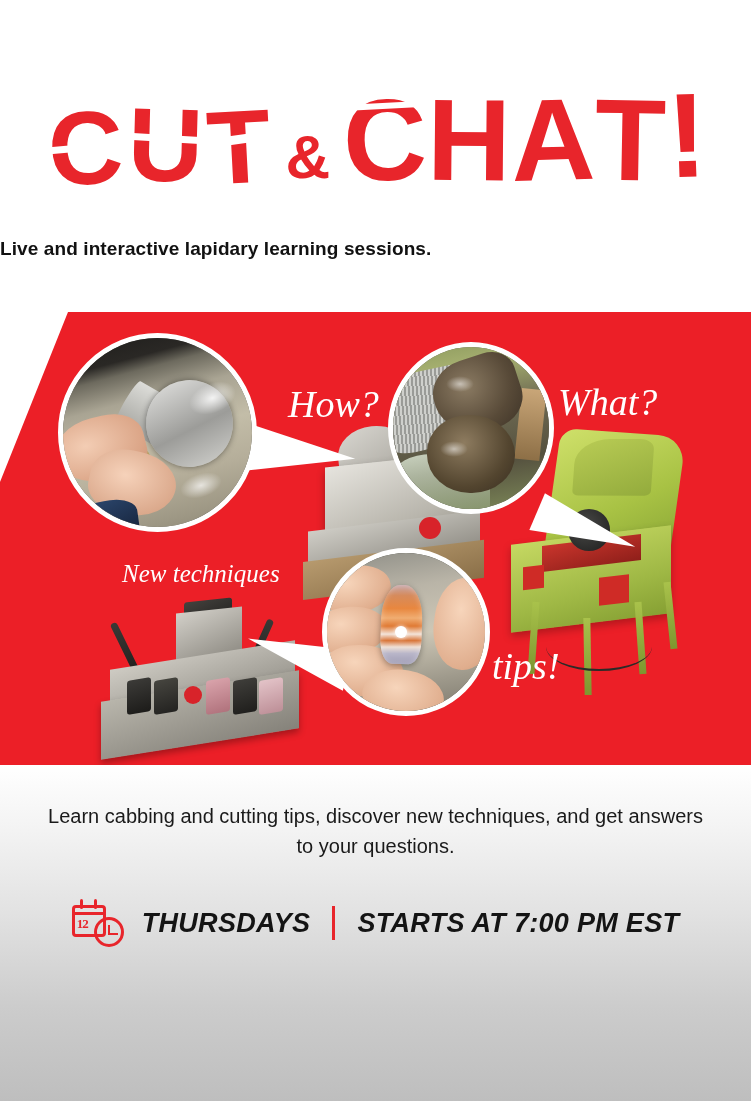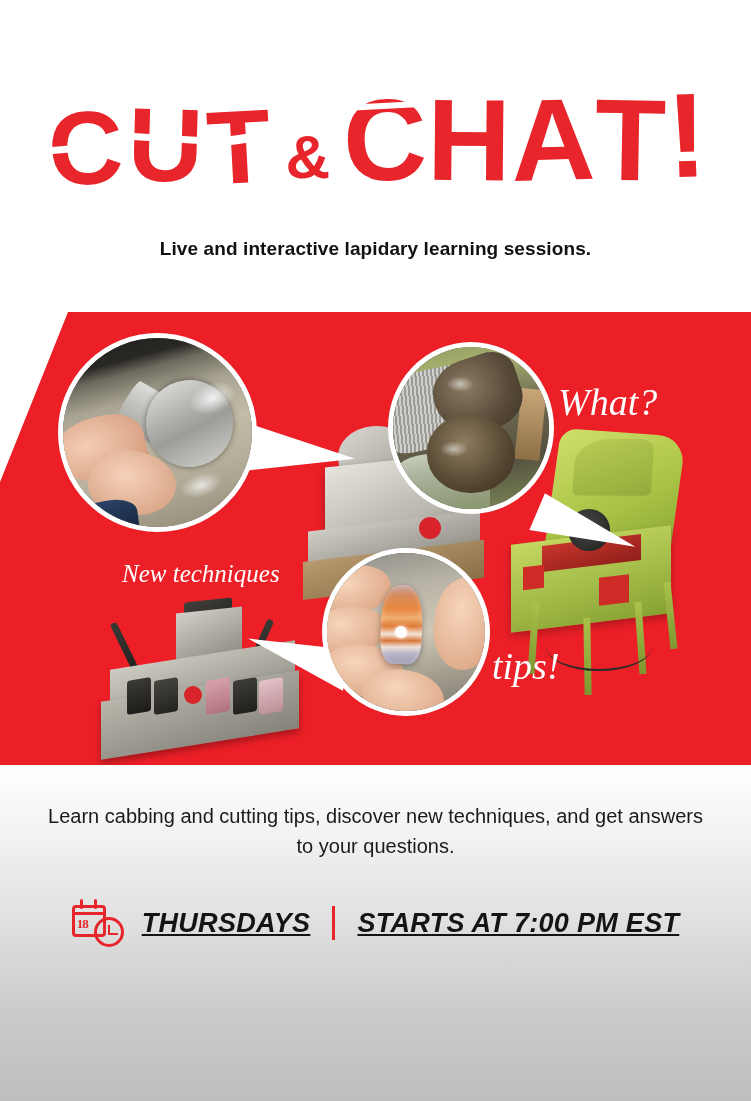--- a/index.html
+++ b/index.html
@@ -82,21 +82,21 @@
   .hl.h5{transform:rotate(-2deg) translateY(-3px); font-size:120px;}
   .hl.h1::after{
     content:"";position:absolute;left:-4%;width:108%;height:6px;
     background:#fff;top:18%;transform:rotate(-2deg);
   }
 
   
   .subtitle{
     position:absolute;
     left:0; top:238px; width:751px;
-    text-align:center;
+    text-align:left;
     font-size:19px;
     font-weight:bold;
     color:#111111;
     letter-spacing:0.1px;
   }
 
   
   .red-panel{
     position:absolute;
     left:0; top:312px;
@@ -475,21 +475,20 @@
     content:"";position:absolute;left:12px;top:13px;width:9px;height:2px;
     background:#E8252B;
   }
   .sched-text{
     font-size:27px;
     font-weight:bold;
     font-style:italic;
     color:#141414;
     letter-spacing:0.3px;
     white-space:nowrap;
-    text-decoration:underline;
   }
   .sched-div{
     width:3px;height:34px;background:#E8252B;
     margin:0 22px;
     flex:0 0 auto;
   }
   
   .cta-wrap{
     position:absolute;left:0;top:204px;width:751px;text-align:center;
   }
@@ -611,34 +610,35 @@
       <div class="finger f5"></div>
       <div class="finger f1"></div>
       <div class="finger f2"></div>
       <div class="finger f3"></div>
       <div class="cab"></div>
       <div class="cab-dot"></div>
       <div class="finger f4"></div>
     </div>
   </div>
 
+  <div class="scribble" id="label-how">How?</div>
   <div class="scribble" id="label-new">New techniques</div>
   <div class="scribble" id="label-what">What?</div>
   <div class="scribble" id="label-tips">tips!</div>
 
   <div class="bottom">
     <div class="body-copy">Learn cabbing and cutting tips, discover new techniques, and get answers to your questions.</div>
 
     <div class="schedule">
       <div class="cal-clock">
         <div class="cal-ring r1"></div>
         <div class="cal-ring r2"></div>
         <div class="cal-body"></div>
         <div class="cal-head"></div>
-        <div class="cal-num">18</div>
+        <div class="cal-num">12</div>
         <div class="clock"></div>
       </div>
       <div class="sched-text">THURSDAYS</div>
       <div class="sched-div"></div>
       <div class="sched-text">STARTS AT 7:00 PM EST</div>
     </div>
 
   </div>
 
 </div>

